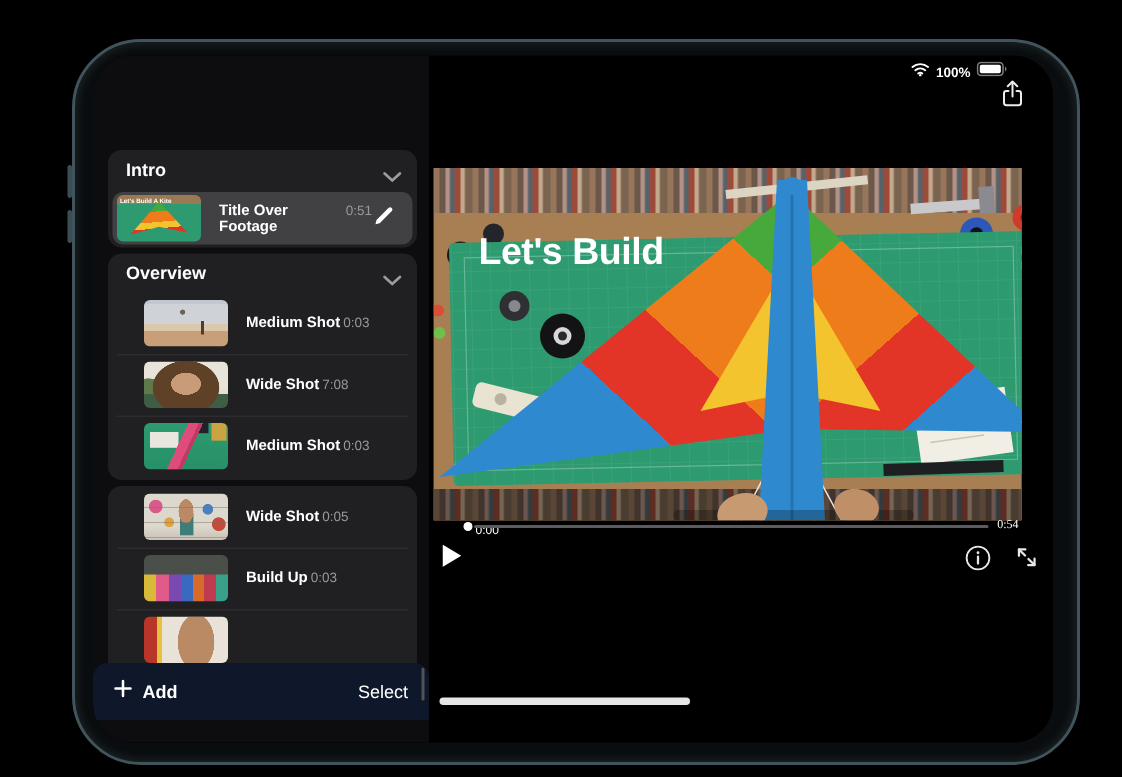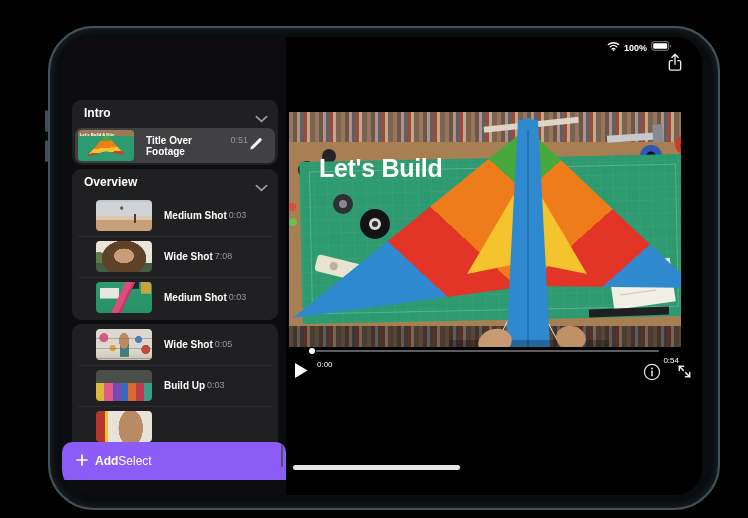--- a/index.html
+++ b/index.html
@@ -85,36 +85,36 @@
      radial-gradient(circle at 89% 66%,#c44a3a 0 8%,transparent 9%),
      linear-gradient(180deg,#ddd8ce 0 70%,#c9c2b5 100%);}
   [data-thumb="paint-bottles"]{background:
      linear-gradient(90deg,#d8b93a 0 14%,#e05a8a 14% 30%,#7a4ab0 30% 44%,#3a6ac0 44% 58%,#d86a2a 58% 72%,#c03a50 72% 86%,#3aa08a 86% 100%) 0 100%/100% 58% no-repeat,
      linear-gradient(180deg,#4a4f4a 0 45%,#3a3f3a 100%);}
   [data-thumb="partial-clip"]{background:
      radial-gradient(ellipse 22% 60% at 62% 55%,#b98a64 98%,transparent),
      linear-gradient(90deg,#b8352a 0 16%,#e6c23a 16% 22%,#e8e2d8 22% 100%);}
 
   
-  .toolbar{position:absolute;left:0;top:405px;width:224px;height:38px;background:#8b5cf6;
-           border-radius:10px 10px 0 0;display:flex;align-items:center;justify-content:flex-start;
+  .toolbar{position:absolute;left:0;top:405px;width:224px;height:38px;background:#0f172a;
+           border-radius:10px 10px 0 0;display:flex;align-items:center;justify-content:space-between;
            padding:0 14px;box-sizing:border-box;z-index:5;}
   .add-group{display:flex;align-items:center;gap:7px;color:#fff;}
   .add-label{font-size:12px;font-weight:600;}
   .select-label{font-size:12px;color:#fff;}
   .scroll-thumb{position:absolute;left:219px;top:408px;width:2px;height:22px;border-radius:1px;
                 background:#525256;z-index:6;}
 
   
   .video{position:absolute;left:227px;top:75px;width:392px;height:235px;overflow:hidden;background:#7a5c3e;}
   .vtitle{position:absolute;left:30px;top:40px;font-size:25px;line-height:33px;font-weight:700;
           color:#fff;letter-spacing:-.3px;}
   .scrub{position:absolute;left:227px;top:307px;width:412px;height:14px;}
-  .scrub .cur{position:absolute;left:2px;top:16px;font-size:8px;color:#fff;padding-left:26px;}
-  .scrub .tot{position:absolute;right:22px;top:12px;font-size:8px;color:#fff;}
+  .scrub .cur{position:absolute;left:2px;top:5px;font-size:8px;color:#fff;padding-left:26px;}
+  .scrub .tot{position:absolute;right:22px;top:1px;font-size:8px;color:#fff;font-family:Liberation Serif, serif;}
   .scrub .track{position:absolute;left:27px;right:42px;top:6px;height:2px;background:#5c5c60;border-radius:1px;}
   .scrub .dot{position:absolute;left:20px;top:4px;width:6px;height:6px;border-radius:50%;background:#fff;}
   .controls{position:absolute;left:227px;top:322px;width:412px;height:26px;}
   .play{position:absolute;left:6px;top:4px;color:#fff;}
   .info{position:absolute;right:40px;top:4px;color:#e8e8ea;}
   .expand{position:absolute;right:8px;top:4px;color:#e8e8ea;}
   .home-indicator{position:absolute;left:231px;top:428px;width:167px;height:5px;border-radius:3px;background:#e6e6e6;}
 </style>
 </head>
 <body>

